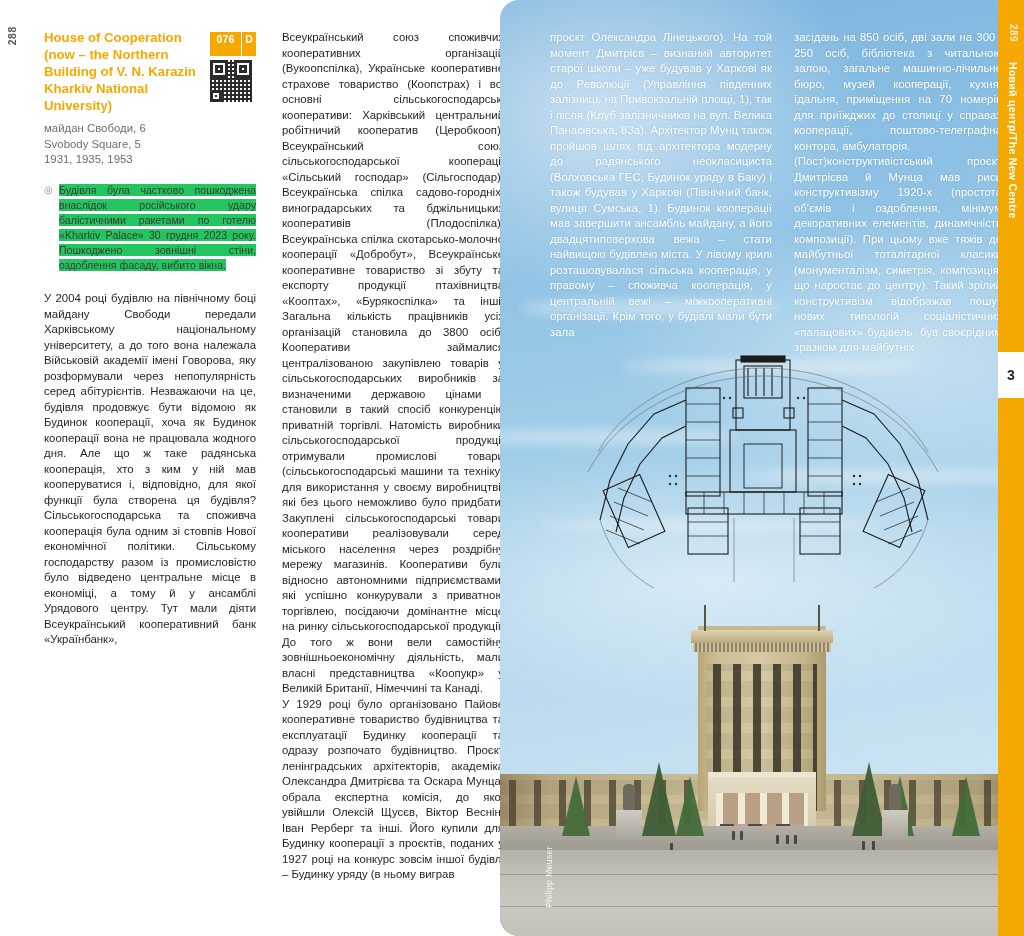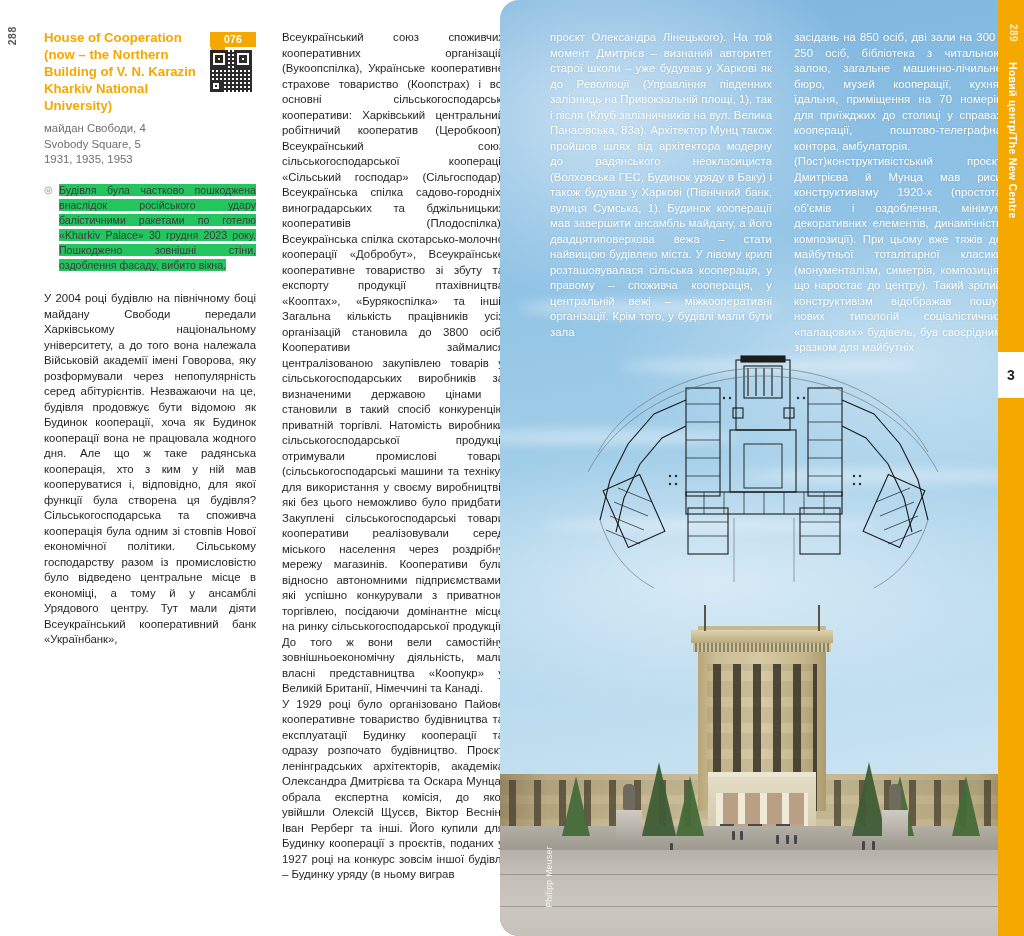--- a/index.html
+++ b/index.html
@@ -52,26 +52,25 @@
   .title-ua { display: block; }
   .title-en { display: block; }
 
   .badge-wrap {
     position: absolute;
     right: 0; top: 2px;
     width: 46px;
   }
   .badge {
     display: flex;
-    height: 14px;
+    height: 24px;
     width: 46px;
     font-size: 10.5px;
     font-weight: bold;
     line-height: 15px;
-    flex-direction: column;
   }
   .badge-num {
     background: #f5a800;
     color: #ffffff;
     flex: 1 1 auto;
     text-align: center;
     letter-spacing: 0.2px;
   }
   .badge-letter {
     background: #f5a800;
@@ -373,21 +372,21 @@
         </div>
         <div class="qr">
             <span class="qr-bl"></span>
           </div>
       </div>
 
       <div class="title-block">
         <span class="title-en">House of Cooperation (now – the Northern Building of V. N. Karazin Kharkiv National University)</span>
       </div>
 
-      <div class="address">майдан Свободи, 4</div>
+      <div class="address">майдан Свободи, 6</div>
       <div class="address" style="margin-top:0">Svobody Square, 5</div>
       <div class="years">1931, 1935, 1953</div>
 
       <div class="warning">
         <span class="warn-icon">◎</span>
         <span class="warning-text">Будівля була частково пошкоджена внаслідок російського удару балістичними ракетами по готелю «Kharkiv Palace» 30 грудня 2023 року. Пошкоджено зовнішні стіни, оздоблення фасаду, вибито вікна.</span>
       </div>
 
       <div class="body-text">
         <p>У 2004 році будівлю на північному боці майдану Свободи передали Харківському національному університету, а до того вона належала Військовій академії імені Говорова, яку розформували через непопулярність серед абітурієнтів. Незважаючи на це, будівля продовжує бути відомою як Будинок кооперації, хоча як Будинок кооперації вона не працювала жодного дня. Але що ж таке радянська кооперація, хто з ким у ній мав кооперуватися і, відповідно, для якої функції була створена ця будівля? Сільськогосподарська та споживча кооперація була одним зі стовпів Нової економічної політики. Сільському господарству разом із промисловістю було відведено центральне місце в економіці, а тому й у ансамблі Урядового центру. Тут мали діяти Всеукраїнський кооперативний банк «Українбанк»,</p>

